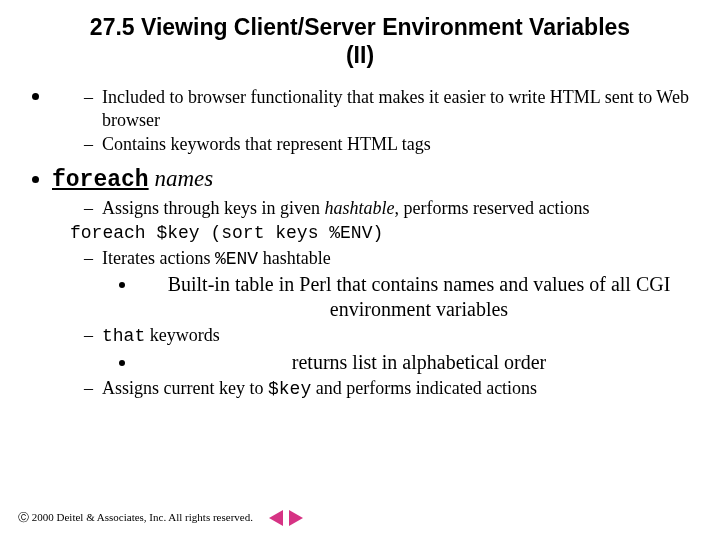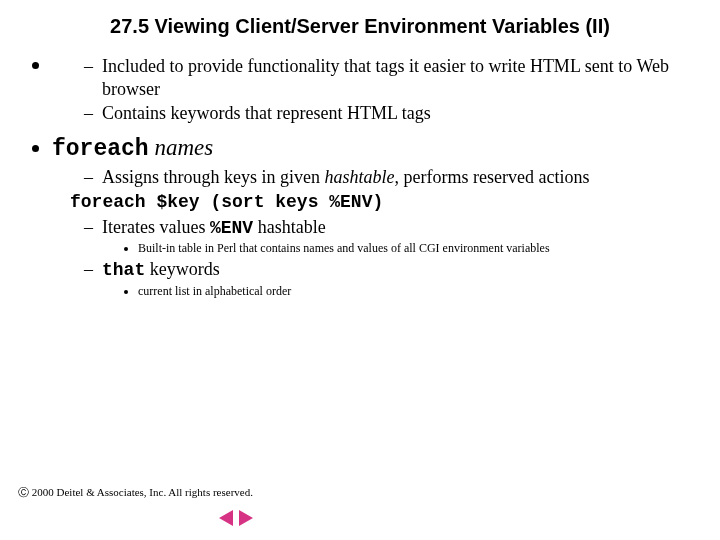--- a/index.html
+++ b/index.html
@@ -11,36 +11,36 @@
     background: #fff;
     color: #000;
     position: relative;
   }
   .slide {
     padding: 10px 20px 0 20px;
   }
   .title {
     font-family: Arial, Helvetica, sans-serif;
     font-weight: bold;
-    font-size: 20px;
+    font-size: 23px;
     text-align: center;
     margin: 4px 60px 14px 60px;
     line-height: 1.2;
   }
   ul.top {
     list-style: disc;
     margin: 0 0 0 10px;
     padding-left: 22px;
   }
   ul.top > li {
     font-size: 23px;
     font-style: italic;
     margin-bottom: 2px;
   }
-  ul.top > li .mono { font-family: "Courier New", monospace; font-weight: bold; font-style: normal; }
+  ul.top > li .mono { font-family: "Courier New", monospace; font-weight: bold; font-style: normal; text-decoration: underline; }
   ul.dash {
     list-style: none;
     margin: 4px 0 10px 0;
     padding-left: 32px;
     font-style: normal;
   }
   ul.dash > li {
     font-size: 18px;
     position: relative;
     padding-left: 18px;
@@ -53,37 +53,37 @@
     left: 0;
   }
   ul.dash > li.nodash::before { content: ""; }
   ul.dash > li.nodash { padding-left: 0; margin-left: -14px; }
   ul.sub {
     list-style: disc;
     margin: 2px 0 2px 0;
     padding-left: 36px;
   }
   ul.sub > li {
-    font-size: 12px;
+    font-size: 20px;
     padding-left: 0;
     line-height: 1.25;
+    text-align: center;
   }
   ul.sub > li::before { content: none; }
-  .mono-inline { font-family: "Courier New", monospace; font-weight: bold; }
+  .mono-inline { font-family: "Courier New", monospace; font-weight: normal; }
   .ital { font-style: italic; }
   .footer {
     position: absolute;
     left: 18px;
     bottom: 14px;
     font-size: 11px;
     font-family: "Times New Roman", serif;
     display: flex;
-    align-items: flex-end;
+    align-items: flex-start;
     gap: 10px;
-    flex-direction: column;
   }
   .nav {
     display: inline-flex;
     gap: 6px;
     margin-left: 6px;
   }
   .tri {
     width: 0; height: 0;
     border-top: 8px solid transparent;
     border-bottom: 8px solid transparent;
@@ -94,40 +94,41 @@
 </style>
 </head>
 <body>
 
 <div class="slide">
   <div class="title">27.5 Viewing Client/Server Environment Variables (II)</div>
 
   <ul class="top">
     <li>
       <ul class="dash">
-        <li>Included to provide functionality that tags it easier to write HTML sent to Web browser</li>
+        <li>Included to browser functionality that makes it easier to write HTML sent to Web browser</li>
         <li>Contains keywords that represent HTML tags</li>
       </ul>
     </li>
 
     <li>
       <span class="mono">foreach</span><span> names</span>
       <ul class="dash">
         <li><span>Assigns through keys in given </span><span class="ital">hashtable</span><span>, performs reserved actions</span></li>
         <li class="nodash"><span class="mono-inline">foreach $key (sort keys %ENV)</span></li>
-        <li><span>Iterates values </span><span class="mono-inline">%ENV</span><span> hashtable</span>
+        <li><span>Iterates actions </span><span class="mono-inline">%ENV</span><span> hashtable</span>
           <ul class="sub">
             <li>Built-in table in Perl that contains names and values of all CGI environment variables</li>
           </ul>
         </li>
         <li><span class="mono-inline">that</span><span> keywords</span>
           <ul class="sub">
-            <li>current list in alphabetical order</li>
+            <li>returns list in alphabetical order</li>
           </ul>
         </li>
+        <li><span>Assigns current key to </span><span class="mono-inline">$key</span><span> and performs indicated actions</span></li>
       </ul>
     </li>
   </ul>
 </div>
 
 <div class="footer">
   <span>Ⓒ 2000 Deitel &amp; Associates, Inc.  All rights reserved.</span>
   <span class="nav">
     <span class="tri left"></span>
     <span class="tri right"></span>

